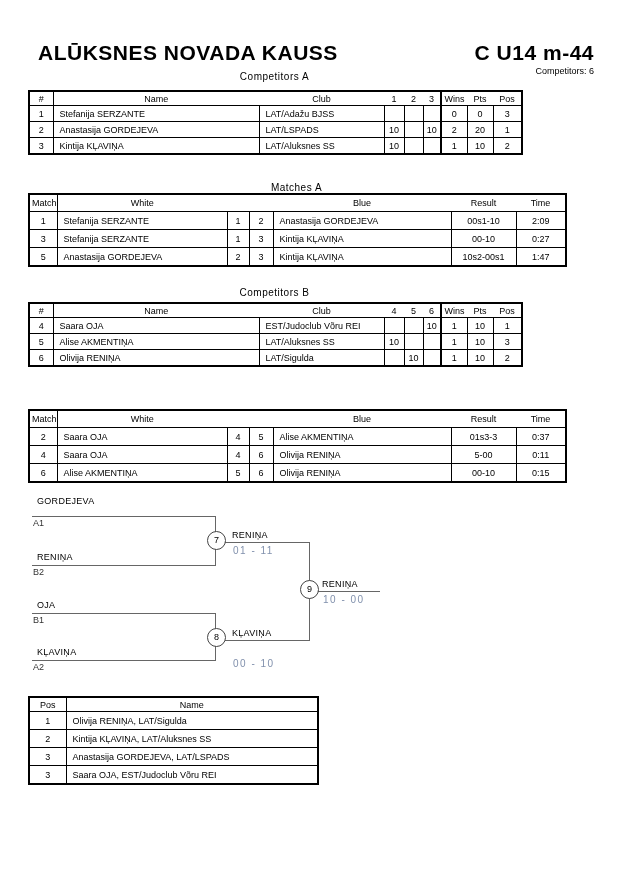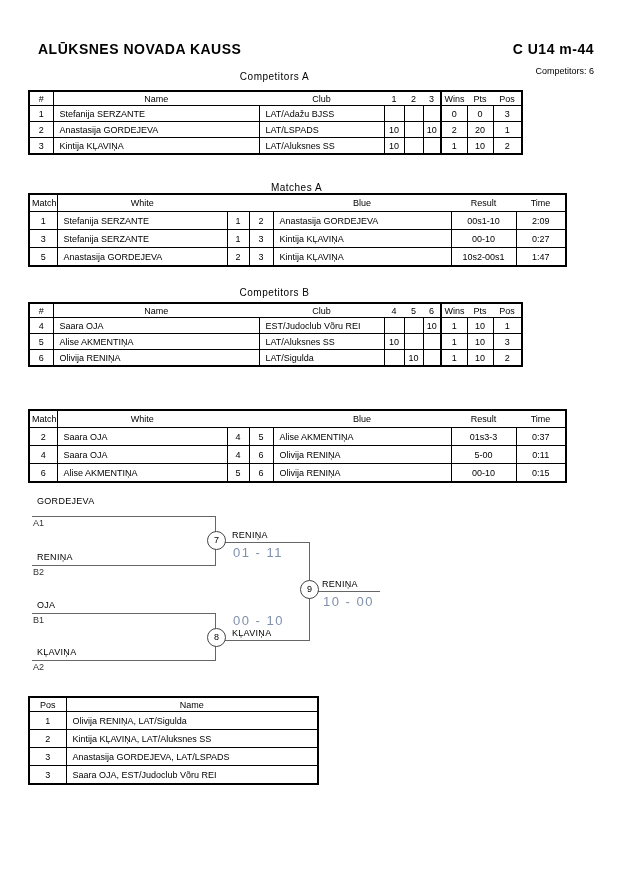--- a/index.html
+++ b/index.html
@@ -1,20 +1,20 @@
 <!DOCTYPE html>
 <html><head>
 <meta charset="utf-8">
 <style>
   html,body{margin:0;padding:0;background:#fff}
   .page{position:relative;width:630px;height:891px;background:#ffffff;
         font-family:"Liberation Sans",sans-serif;color:#000;overflow:hidden}
 
   .title{position:absolute;left:38px;right:36px;top:41px;display:flex;align-items:flex-start;
-         font-weight:bold;font-size:14px;white-space:nowrap;letter-spacing:.5px}
+         font-weight:bold;font-size:21px;white-space:nowrap;letter-spacing:.5px}
   .title .date{margin-left:20px}
   .title .cat{margin-left:auto}
   .comp-count{position:absolute;right:36px;top:66px;font-size:9px}
 
   .tbl-label{position:absolute;font-size:10px;text-align:center;letter-spacing:.5px}
 
   table.grid{position:absolute;border-collapse:collapse;table-layout:fixed;
              border:2px solid #000;font-size:9px;background:#fff}
   table.grid th{font-weight:normal;text-align:center;border-bottom:1px solid #000;
                 padding:0 2px;white-space:nowrap;overflow:hidden}
@@ -25,21 +25,21 @@
   table.grid td.al{text-align:left;padding-left:6px}
   .comp th{height:13px}  .comp td{height:15px}
   .match th{height:16px} .match td{height:17px}
   .res th{height:13px}   .res td{height:17px}
 
   .hline,.vline{position:absolute;background:#666}
   .hline{height:1px}
   .vline{width:1px}
   .bk-name{position:absolute;font-size:9px;white-space:nowrap;letter-spacing:.3px}
   .bk-seed{position:absolute;font-size:9px;color:#333}
-  .bk-score{position:absolute;font-size:13px;color:#8090ac;letter-spacing:1.5px;white-space:nowrap}
+  .bk-score{position:absolute;font-size:10px;color:#8090ac;letter-spacing:1.5px;white-space:nowrap}
   .bk-circle{position:absolute;width:17px;height:17px;border:1px solid #444;border-radius:50%;
              background:#fff;font-size:9px;line-height:17px;text-align:center;box-sizing:content-box}
 </style>
 </head>
 <body>
 
 <div class="page">
 
   <div class="title">
     <span>ALŪKSNES NOVADA KAUSS</span>
@@ -334,18 +334,18 @@
     <div class="bk-name" style="left:37px;top:647px">KĻAVIŅA</div>
     <div class="bk-seed" style="left:33px;top:662px">A2</div>
 
     <div class="bk-circle" style="left:207px;top:531px">7</div>
     <div class="bk-circle" style="left:207px;top:628px">8</div>
     <div class="bk-circle" style="left:300px;top:580px">9</div>
 
     <div class="bk-name" style="left:232px;top:530px">RENIŅA</div>
     <div class="bk-score" style="left:233px;top:545px">01 - 11</div>
     <div class="bk-name" style="left:232px;top:628px">KĻAVIŅA</div>
-    <div class="bk-score" style="left:233px;top:613px">00 - 10</div>
+    <div class="bk-score" style="left:233px;top:658px">00 - 10</div>
     <div class="bk-name" style="left:322px;top:579px">RENIŅA</div>
     <div class="bk-score" style="left:323px;top:594px">10 - 00</div>
   </div>
 
 </div>
 
 </body></html>

